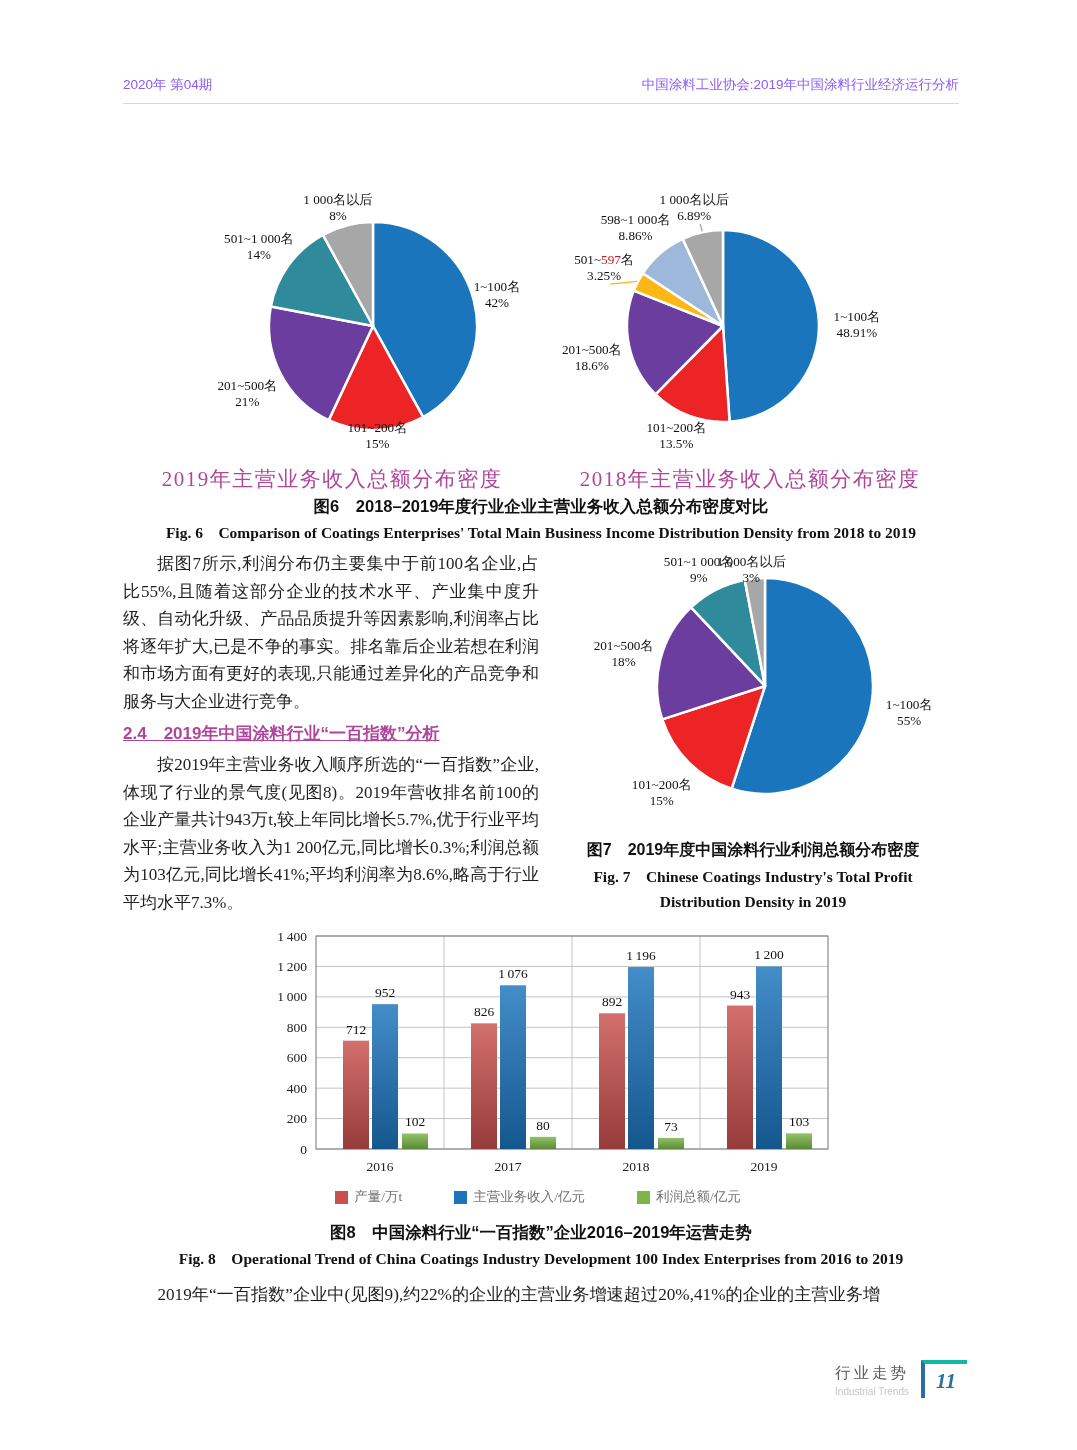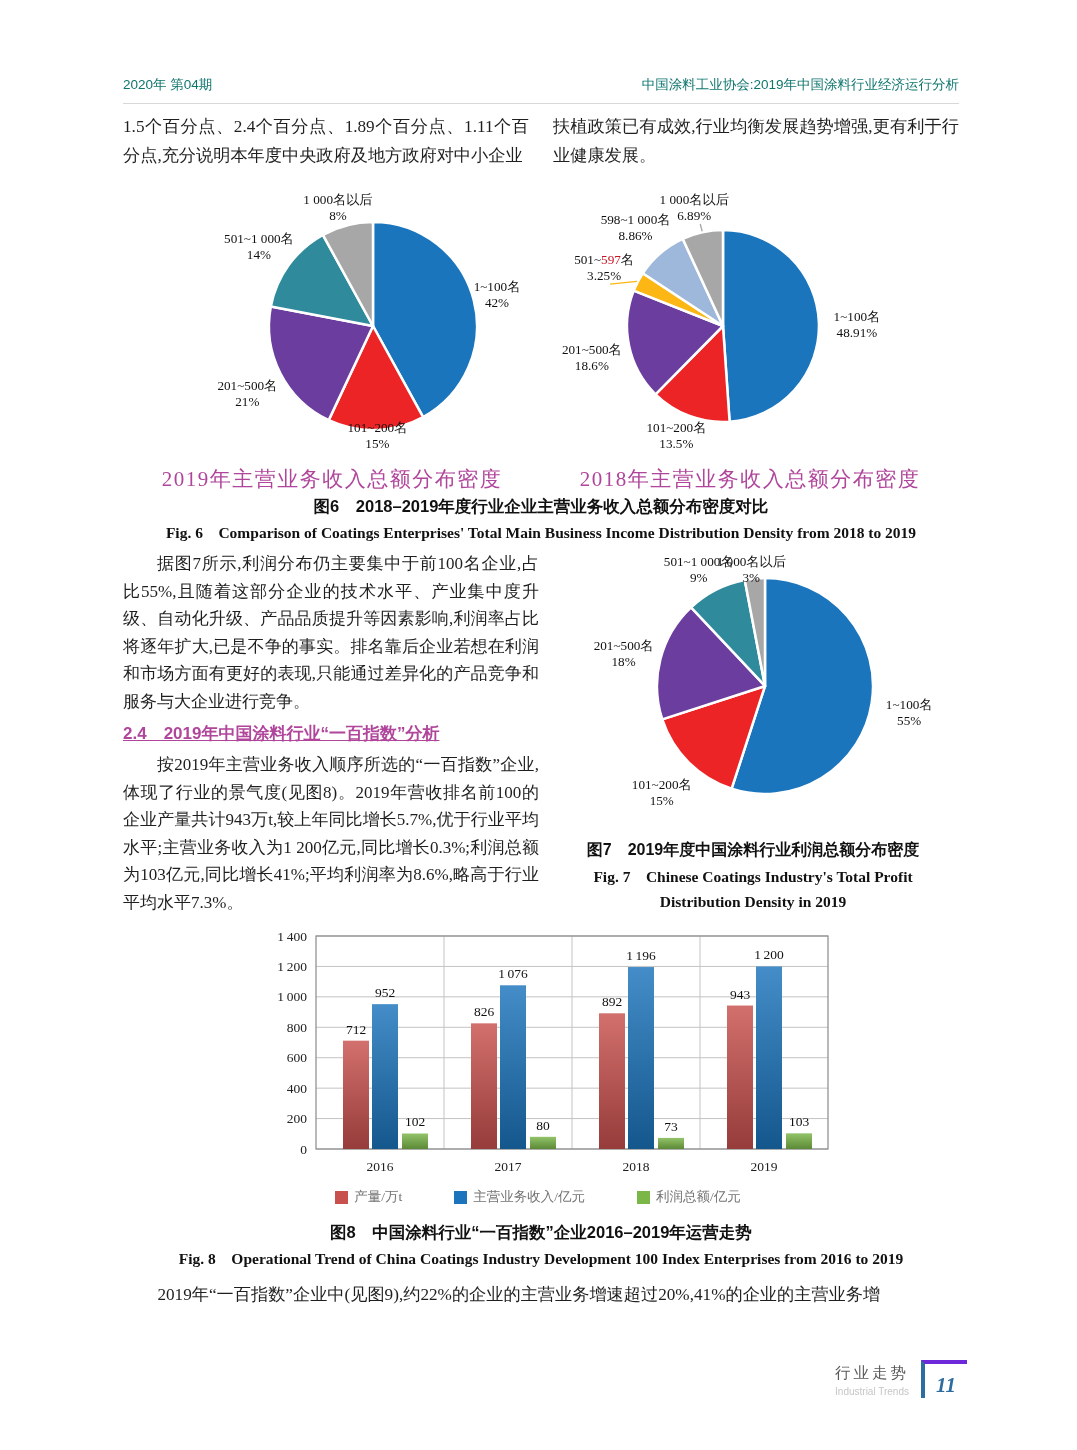--- a/index.html
+++ b/index.html
@@ -1,19 +1,19 @@
 <!DOCTYPE html>
 <html><head>
 <meta charset="utf-8">
 <style>
   html,body{margin:0;padding:0;background:#ffffff;}
   .page{position:relative;width:1077px;height:1450px;background:#fff;overflow:hidden;
         font-family:"Liberation Serif","DejaVu Serif",serif;color:#1f1f1f;}
   .header{position:absolute;top:76px;left:123px;width:836px;display:flex;justify-content:space-between;
-          font-family:"Liberation Sans","DejaVu Sans",sans-serif;font-size:13.5px;color:#0f766e;
+          font-family:"Liberation Sans","DejaVu Sans",sans-serif;font-size:13.5px;color:#8b5cf6;
           border-bottom:1px solid #d8d8d8;padding-bottom:9px;}
   .two-col{position:absolute;left:123px;width:836px;display:flex;gap:24px;}
   .col{flex:1;font-size:17.2px;line-height:29px;text-align:justify;}
   .intro{top:112px;}
   .pies-row{position:absolute;top:188px;left:123px;width:836px;display:flex;}
   .pie-fig{width:418px;text-align:center;}
   .pie-caption{font-size:21px;color:#b0469b;letter-spacing:1.5px;margin-top:1px;}
   .fig-caption-block{position:absolute;left:123px;width:836px;text-align:center;}
   .cap-zh{font-family:"Liberation Sans","DejaVu Sans",sans-serif;font-weight:bold;font-size:16.5px;color:#111;}
   .cap-en{font-family:"Liberation Serif","DejaVu Serif",serif;font-weight:bold;font-size:15.5px;color:#111;margin-top:5px;}
@@ -30,43 +30,39 @@
   .bar-block{position:absolute;top:916px;left:238px;width:600px;}
   .bar-legend{display:flex;justify-content:center;gap:52px;font-size:13.5px;margin-top:3px;color:#737373;}
   .legend-item{display:flex;align-items:center;gap:6px;}
   .legend-swatch{width:13px;height:13px;display:inline-block;}
   .fig8{top:1222px;}
   .closing{top:1280px;}
   .footer{position:absolute;top:1360px;right:110px;display:flex;align-items:flex-start;gap:12px;}
   .footer-text{text-align:right;padding-top:3px;}
   .footer-zh{font-size:15.5px;color:#5a5a5a;letter-spacing:3px;font-family:"Liberation Sans","DejaVu Sans",sans-serif;}
   .footer-en{font-size:10px;color:#c6c6c6;font-family:"Liberation Sans","DejaVu Sans",sans-serif;margin-top:2px;}
-  .footer-bracket{width:42px;height:34px;border-top:4px solid #6d28d9;border-left:4px solid #2e6da0;
-                  display:flex;align-items:flex-end;justify-content:center;}
+  .footer-bracket{width:42px;height:34px;border-top:4px solid #14b8a6;border-left:4px solid #2e6da0;
+                  display:flex;align-items:center;justify-content:center;}
   .footer-page{font-style:italic;font-weight:bold;font-size:21px;color:#2e6da0;
                font-family:"Liberation Serif","DejaVu Serif",serif;}
   .pie-label{font-size:13.2px;fill:#111;font-family:"Liberation Serif","DejaVu Serif",serif;}
   .axis-label{font-size:13.5px;fill:#222;font-family:"Liberation Serif","DejaVu Serif",serif;}
   .bar-value{font-size:13.5px;fill:#111;font-family:"Liberation Serif","DejaVu Serif",serif;}
   .axis-title{font-size:14.5px;fill:#111;font-family:"Liberation Serif","DejaVu Serif",serif;}
 </style>
 </head>
 <body>
 
 <div class="page">
 
   <div class="header">
     <span>2020年 第04期</span>
     <span>中国涂料工业协会:2019年中国涂料行业经济运行分析</span>
   </div>
 
-  <div class="two-col intro">
-    <div class="col">1.5个百分点、2.4个百分点、1.89个百分点、1.11个百分点,充分说明本年度中央政府及地方政府对中小企业</div>
-    <div class="col">扶植政策已有成效,行业均衡发展趋势增强,更有利于行业健康发展。</div>
-  </div>
 
   <div class="pies-row">
     <div class="pie-fig">
       <svg width="418" height="272">
           <path d="M 250 138 L 250.00 34.00 A 104 104 0 0 1 300.10 229.14 Z" fill="#1b75bc" stroke="#ffffff" stroke-width="2.5" stroke-linejoin="round"></path>
           <text x="374" y="102.93472590975546" text-anchor="middle" class="pie-label"><tspan>1~100名</tspan></text>
           <text x="374" y="118.93472590975546" text-anchor="middle" class="pie-label">42%</text>
           <path d="M 250 138 L 300.10 229.14 A 104 104 0 0 1 205.72 232.10 Z" fill="#ec2426" stroke="#ffffff" stroke-width="2.5" stroke-linejoin="round"></path>
           <text x="254.4289170300161" y="244" text-anchor="middle" class="pie-label"><tspan>101~200名</tspan></text>
           <text x="254.4289170300161" y="260" text-anchor="middle" class="pie-label">15%</text>

